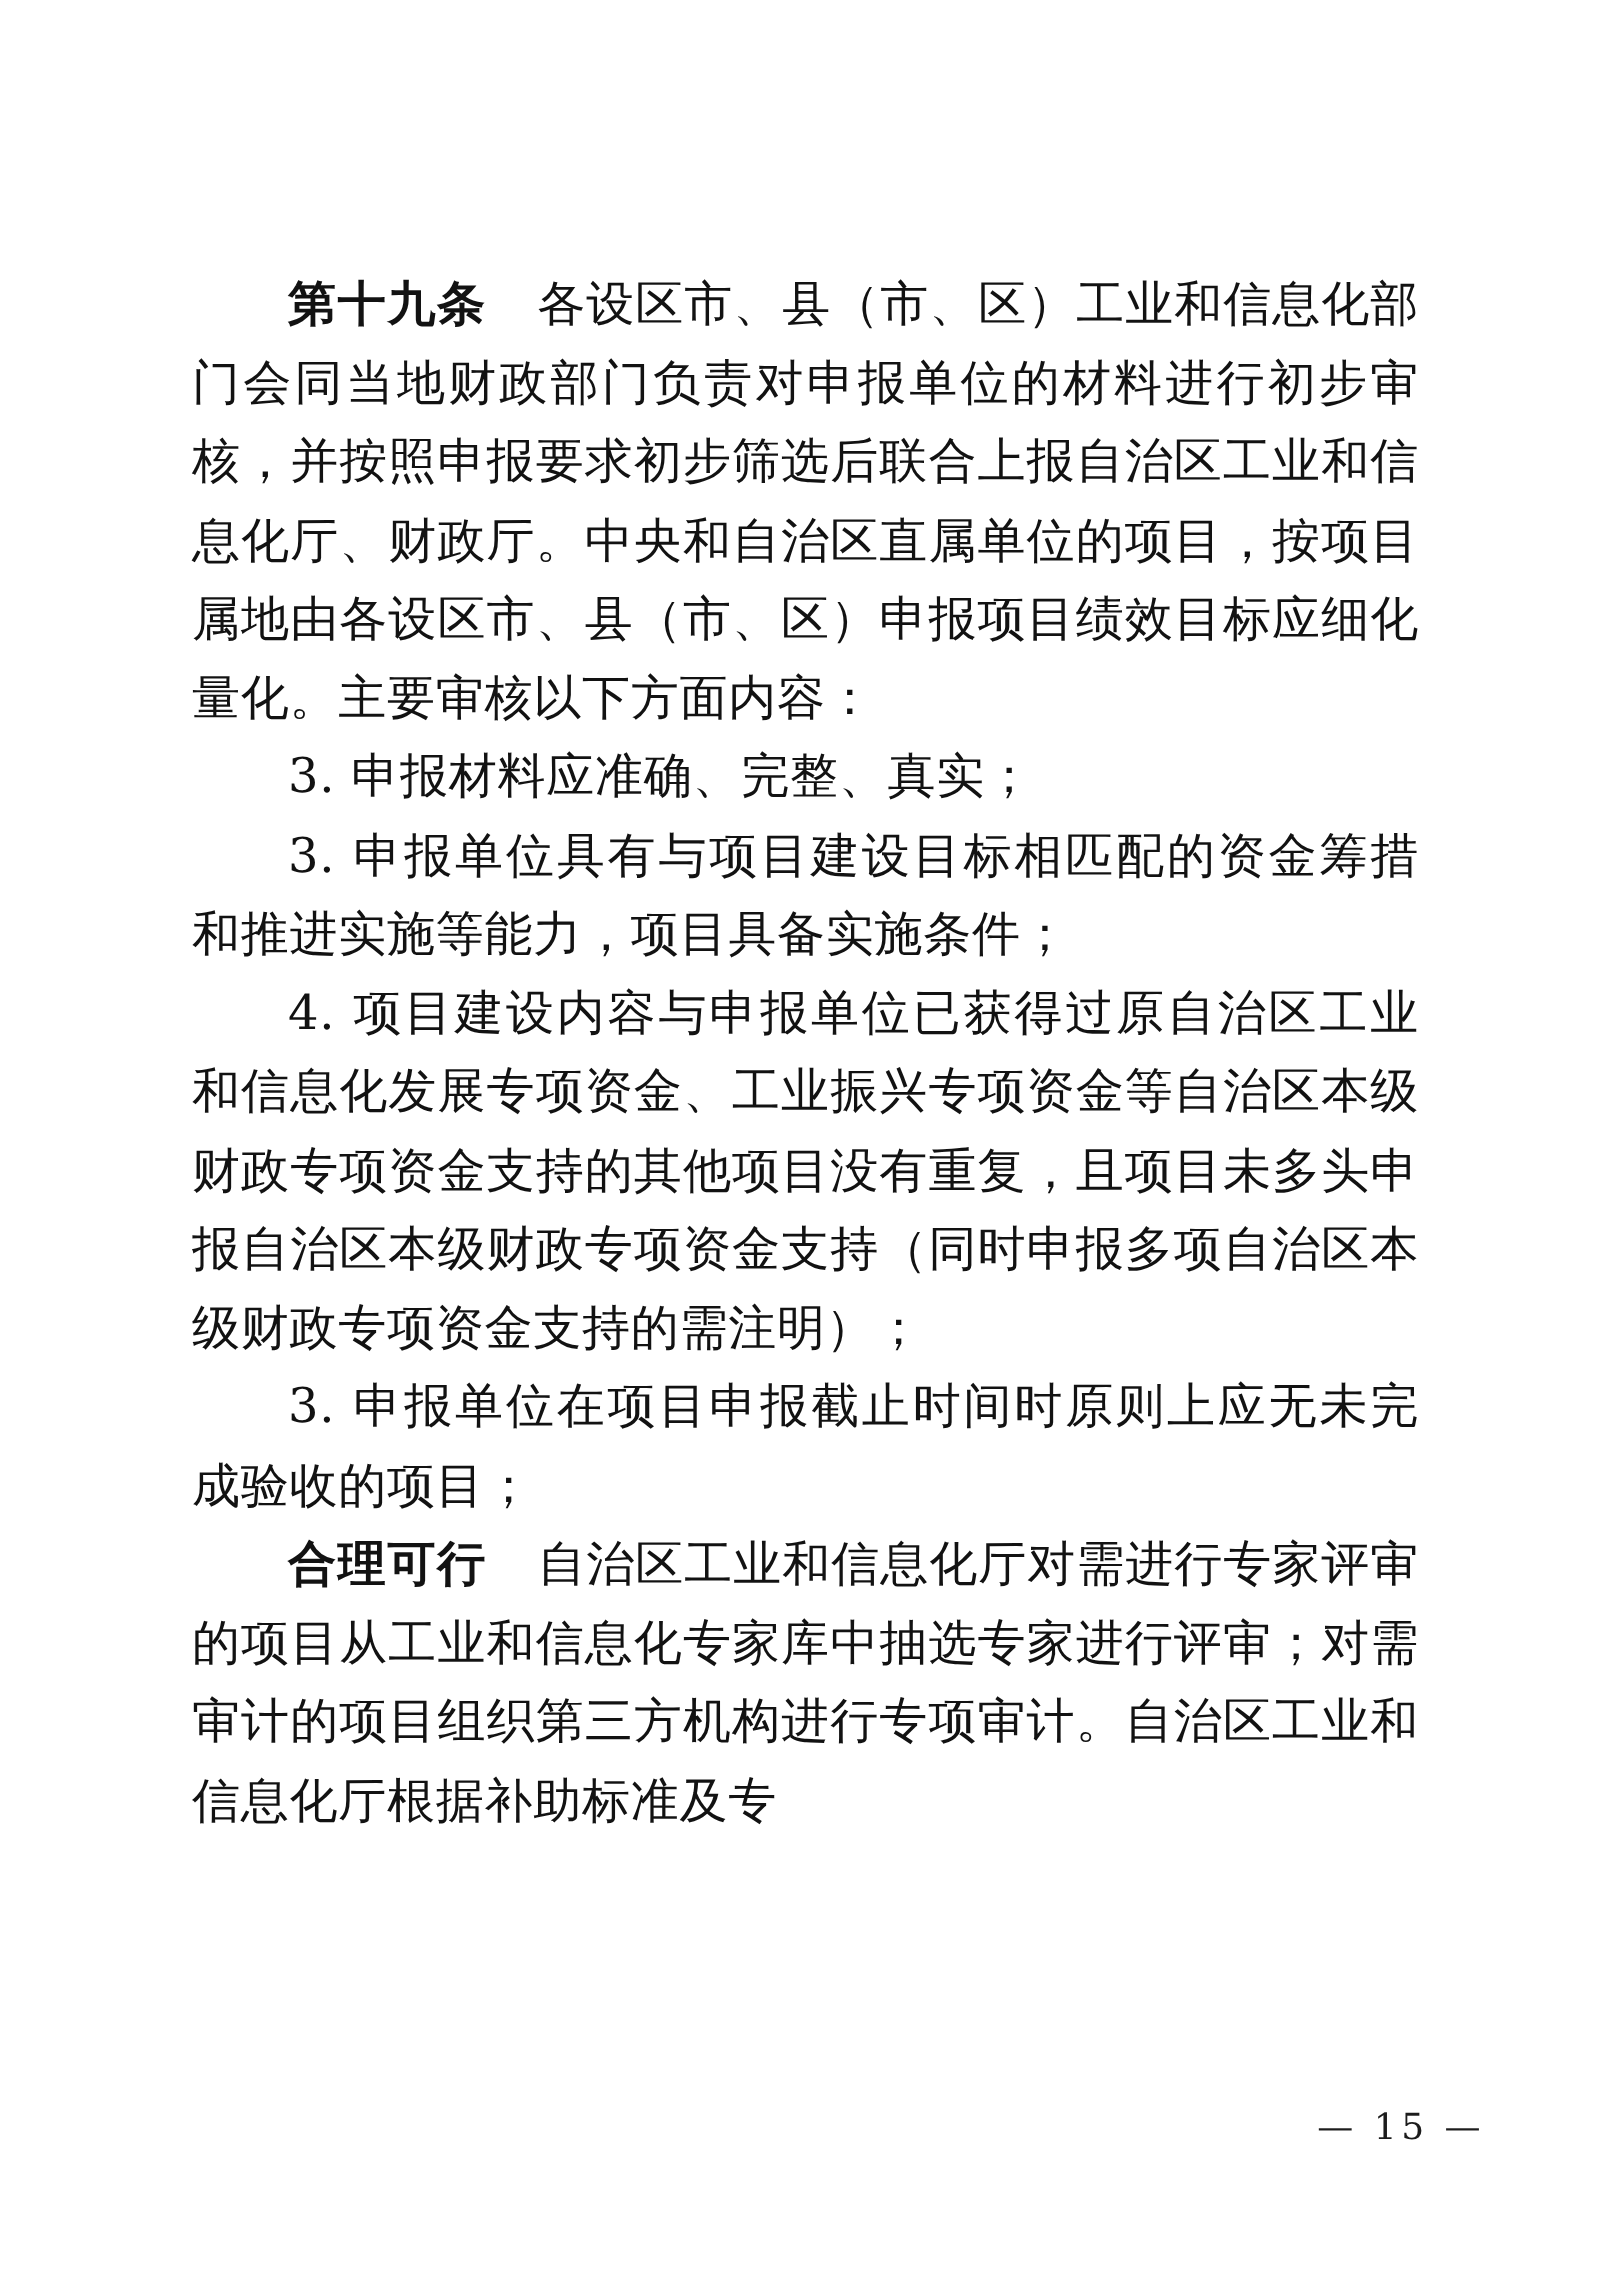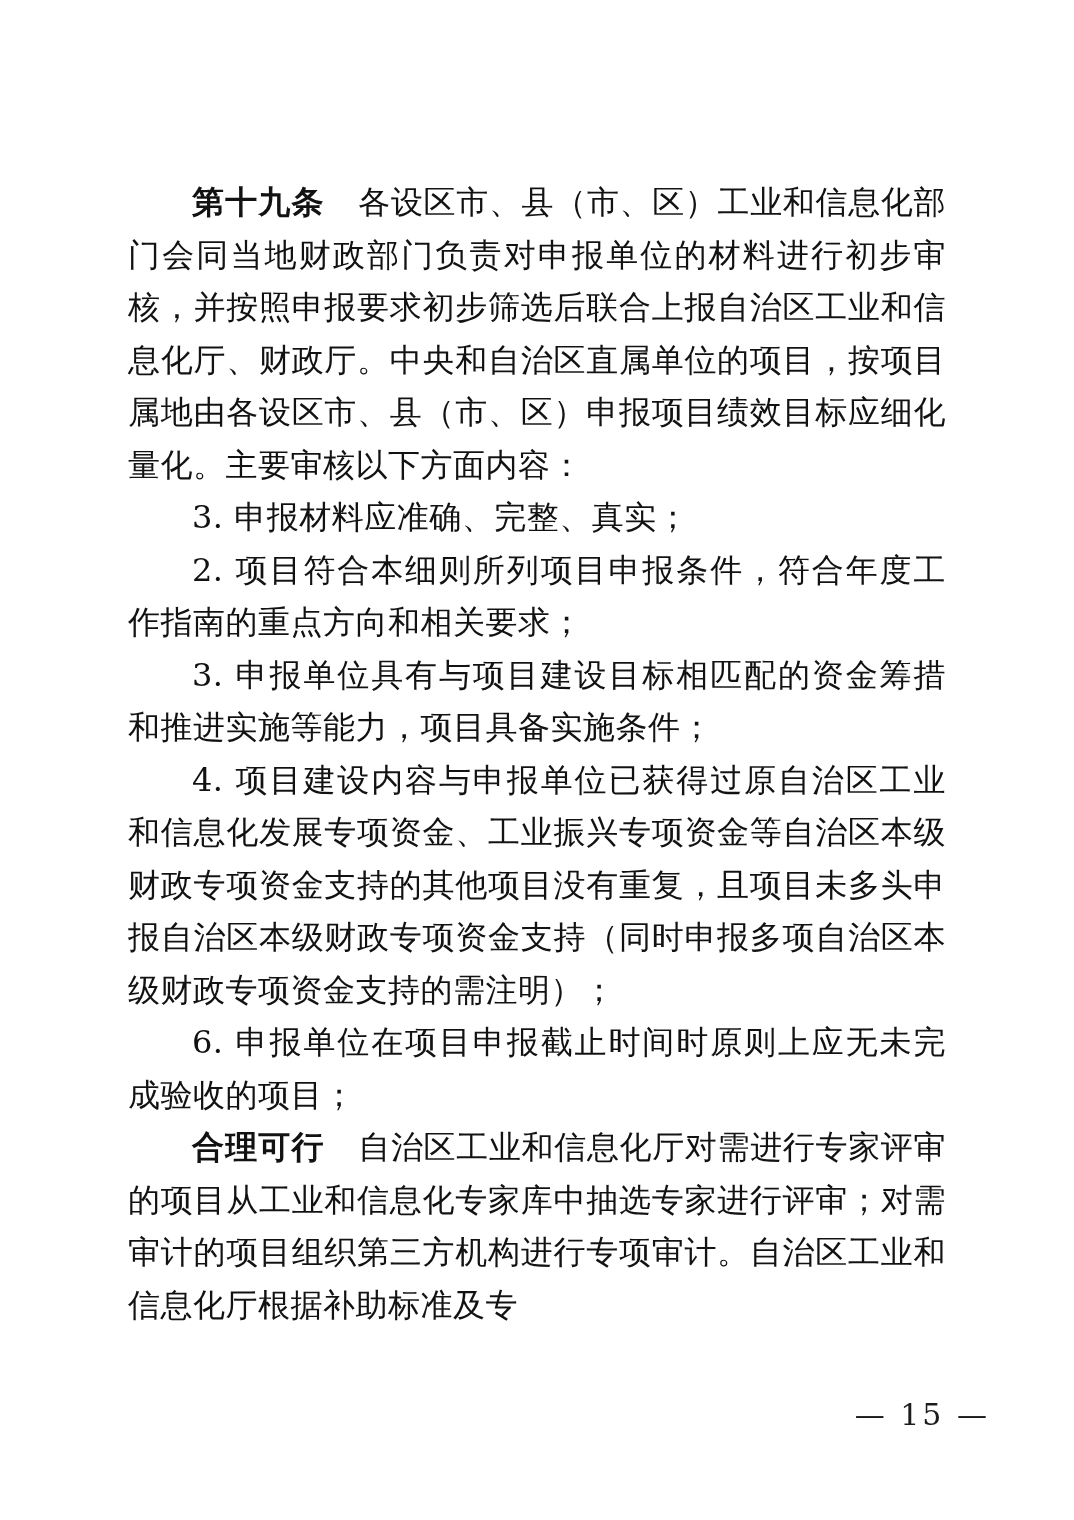--- a/index.html
+++ b/index.html
@@ -34,44 +34,43 @@
   .article-heading {
     font-weight: bold;
     font-family: "DejaVu Sans", "Liberation Sans", sans-serif;
     margin-right: 1.05em;
     letter-spacing: 1px;
   }
   .page-number {
     position: absolute;
     right: 84px;
     bottom: 88px;
-    font-size: 30px;
+    font-size: 24px;
     letter-spacing: 3px;
     color: #1c1c1c;
     white-space: nowrap;
   }
 </style>
 </head>
 <body>
 
 <div class="page">
   <div class="content">
 
     <p class="para"><span class="article-heading">第十九条</span><span>各设区市、县（市、区）工业和信息化部门会同当地财政部门负责对申报单位的材料进行初步审核，并按照申报要求初步筛选后联合上报自治区工业和信息化厅、财政厅。中央和自治区直属单位的项目，按项目属地由各设区市、县（市、区）申报项目绩效目标应细化量化。主要审核以下方面内容：</span></p>
 
     <p class="para"><span>3. 申报材料应准确、完整、真实；</span></p>
 
-    <p class="para"><span>2. 项目符合本细则所列项目申报条件，符合年度工作指南的重点方向和相关要求；</span></p>
 
     <p class="para"><span>3. 申报单位具有与项目建设目标相匹配的资金筹措和推进实施等能力，项目具备实施条件；</span></p>
 
     <p class="para"><span>4. 项目建设内容与申报单位已获得过原自治区工业和信息化发展专项资金、工业振兴专项资金等自治区本级财政专项资金支持的其他项目没有重复，且项目未多头申报自治区本级财政专项资金支持（同时申报多项自治区本级财政专项资金支持的需注明）；</span></p>
 
 
-    <p class="para"><span>6. 申报单位在项目申报截止时间时原则上应无未完成验收的项目；</span></p>
+    <p class="para"><span>3. 申报单位在项目申报截止时间时原则上应无未完成验收的项目；</span></p>
 
 
     <p class="para"><span class="article-heading">合理可行</span><span>自治区工业和信息化厅对需进行专家评审的项目从工业和信息化专家库中抽选专家进行评审；对需审计的项目组织第三方机构进行专项审计。自治区工业和信息化厅根据补助标准及专</span></p>
 
   </div>
 
   <div class="page-number">— 15 —</div>
 </div>
 
 </body></html>

